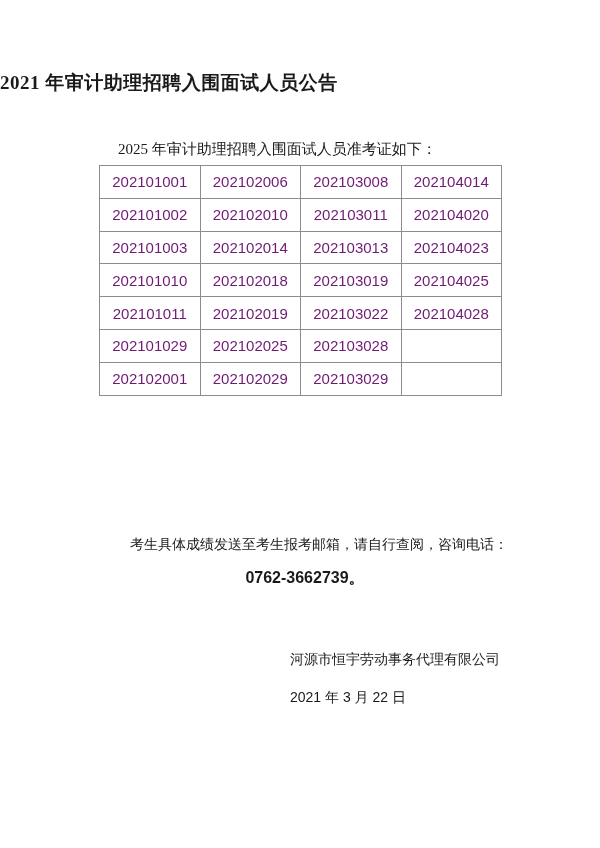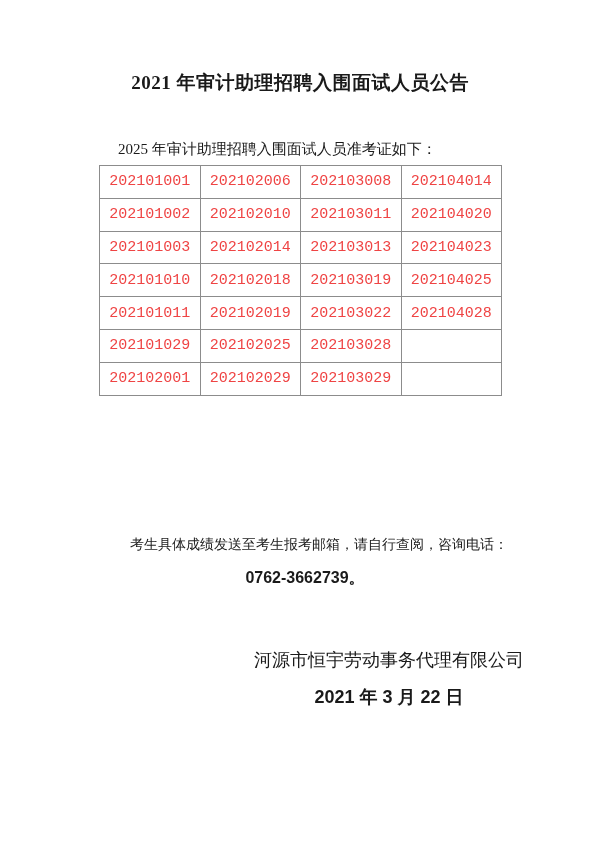--- a/index.html
+++ b/index.html
@@ -15,21 +15,20 @@
       color: #1a1a1a;
       font-family: "Liberation Serif", "DejaVu Serif", serif;
       overflow: hidden;
     }
     .doc-title {
       position: absolute;
       top: 70px;
       left: 0;
       width: 600px;
       margin: 0;
-      text-align: center;
       font-size: 19px;
       font-weight: bold;
       letter-spacing: 0.5px;
       white-space: nowrap;
     }
     .intro {
       position: absolute;
       top: 140px;
       left: 90px;
       width: 430px;
@@ -45,23 +44,23 @@
       width: 403px;
       border-collapse: collapse;
       table-layout: fixed;
     }
     .ticket-table td {
       border: 1px solid #8c8c8c;
       height: 31.8px;
       padding: 0;
       text-align: center;
       vertical-align: middle;
-      font-family: Liberation Mono, monospace;
+      font-family: Liberation Sans, sans-serif;
       font-size: 15px;
-      color: #ef4444;
+      color: #701a75;
     }
     .note {
       position: absolute;
       top: 528px;
       left: 90px;
       width: 430px;
       margin: 0;
       font-size: 14px;
       line-height: 33px;
       text-align: center;
@@ -73,36 +72,34 @@
     }
     .note-phone {
       display: block;
       font-family: "Liberation Sans", "DejaVu Sans", sans-serif;
       font-weight: bold;
       font-size: 16px;
     }
     .signature {
       position: absolute;
       top: 650px;
-      right: 76px;
-      text-align: center;
-      font-size: 18px;
+      right: 100px;
+      font-size: 14px;
     }
     .company-line {
       display: block;
       line-height: 20px;
       white-space: nowrap;
     }
     .date-line {
       display: block;
       margin-top: 17px;
       line-height: 20px;
       font-family: "Liberation Sans", "DejaVu Sans", sans-serif;
       white-space: nowrap;
-      font-weight: bold;
     }
   </style>
 </head>
 <body>
 
 <div class="page">
 
   <h1 class="doc-title">2021 年审计助理招聘入围面试人员公告</h1>
 
   <p class="intro">2025 年审计助理招聘入围面试人员准考证如下：</p>

